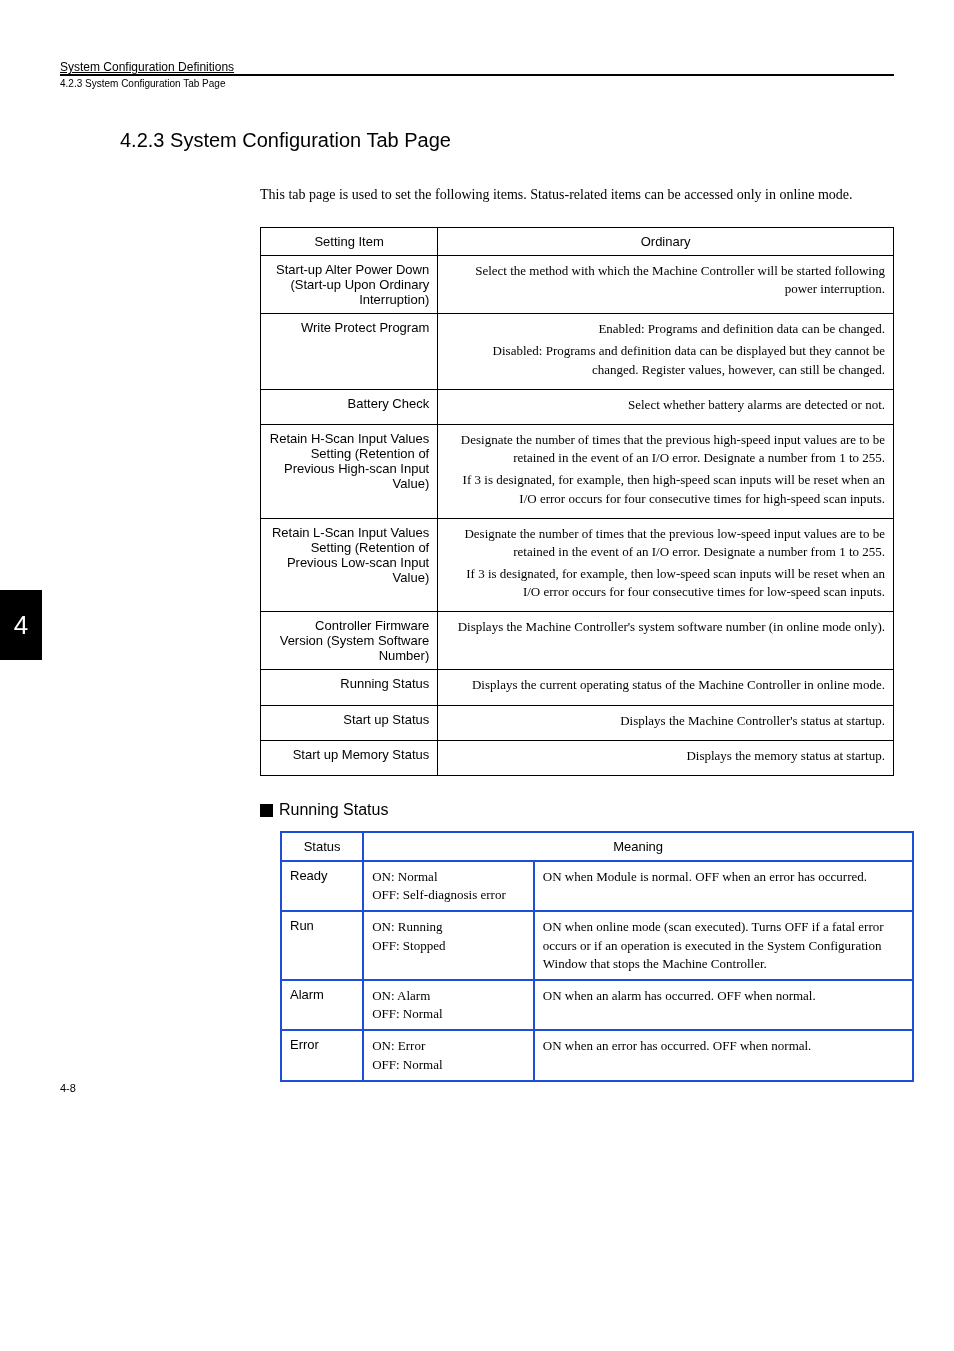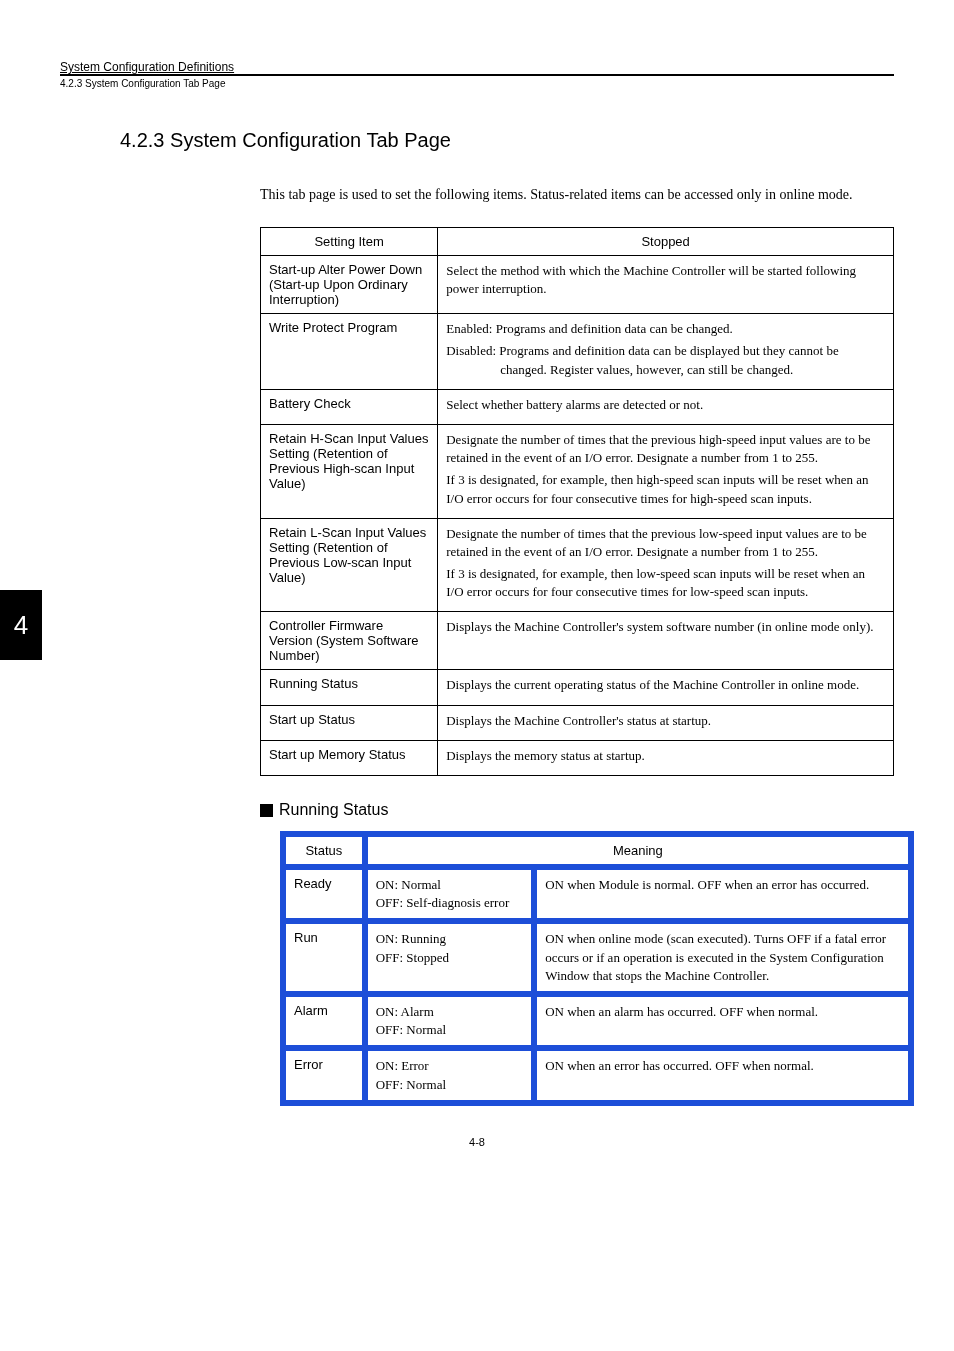--- a/index.html
+++ b/index.html
@@ -49,21 +49,21 @@
       border-collapse: collapse;
       width: 100%;
       margin-bottom: 25px;
       border-radius: 10px;
     }
     table.main-table th,
     table.main-table td {
       border: 1px solid #000;
       padding: 6px 8px;
       vertical-align: top;
-      text-align: left;
+      text-align: right;
     }
     table.main-table th {
       font-weight: normal;
       text-align: center;
       font-size: 13px;
     }
     .setting-cell {
       font-family: Arial, Helvetica, sans-serif;
       font-size: 13px;
       width: 28%;
@@ -103,21 +103,21 @@
       margin-right: 6px;
       vertical-align: middle;
     }
     table.status-table {
       border-collapse: collapse;
       width: 100%;
       margin-left: 20px;
     }
     table.status-table th,
     table.status-table td {
-      border: 6px solid #1d4ed8;
+      border: 2px solid #1d4ed8;
       padding: 6px 8px;
       vertical-align: top;
       text-align: left;
     }
     table.status-table th {
       font-weight: normal;
       text-align: center;
       font-size: 13px;
     }
     .status-col {
@@ -130,23 +130,21 @@
       font-family: Georgia, 'Times New Roman', serif;
       font-size: 13px;
       line-height: 1.4;
     }
     .desc-col {
       font-family: Georgia, 'Times New Roman', serif;
       font-size: 13px;
       line-height: 1.4;
     }
     .page-number {
-      text-align: center;
       font-size: 11px;
-      margin-top: 30px;
     }
     .indent-def {
       padding-left: 54px;
       text-indent: -54px;
     }
   </style>
 </head>
 <body>
 
 <div class="chapter-tab">4</div>
@@ -157,21 +155,21 @@
 
 <h2 class="section-title">4.2.3  System Configuration Tab Page</h2>
 
 <div class="body-content">
   <p class="intro-text">This tab page is used to set the following items. Status-related items can be accessed only in online mode.</p>
 
   <table class="main-table">
     <thead>
       <tr>
         <th>Setting Item</th>
-        <th>Stopped</th>
+        <th>Ordinary</th>
       </tr>
     </thead>
     <tbody id="main-table-body">
         <tr>
           <td class="setting-cell">Start-up Alter Power Down (Start-up Upon Ordinary Interruption)</td>
           <td class="details-cell">
             <div class="detail-para">Select the method with which the Machine Controller will be started following power interruption.</div>
           </td>
         </tr>
         <tr>

